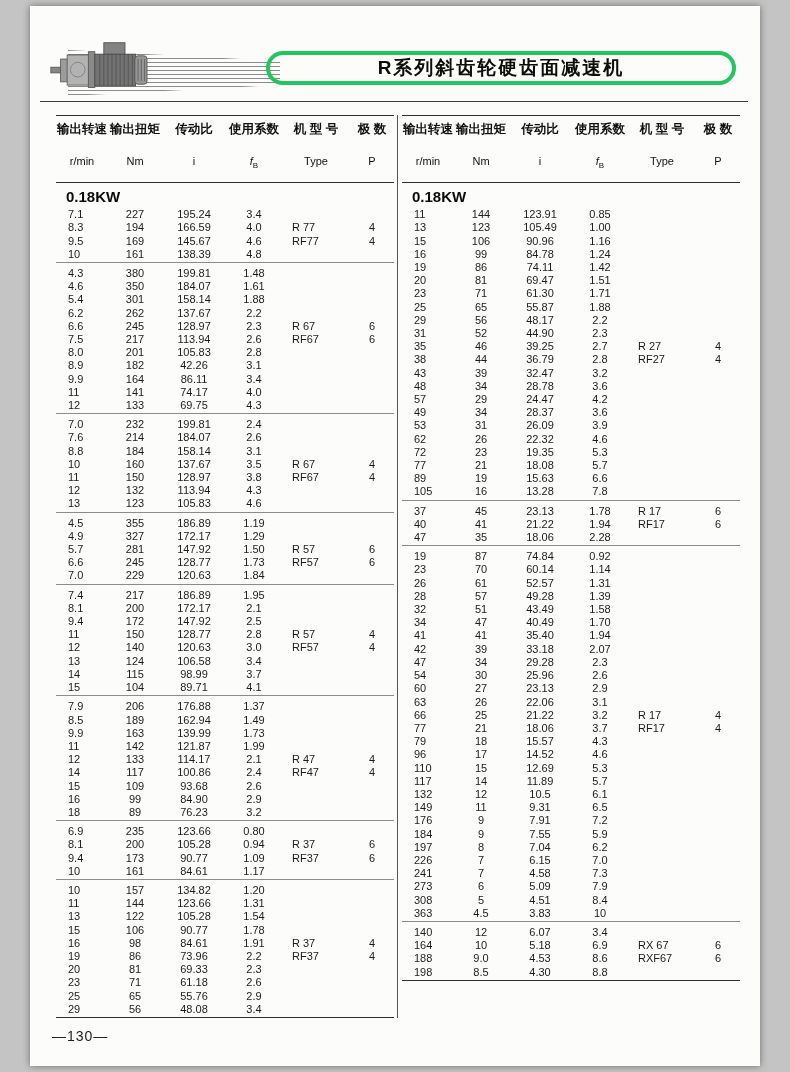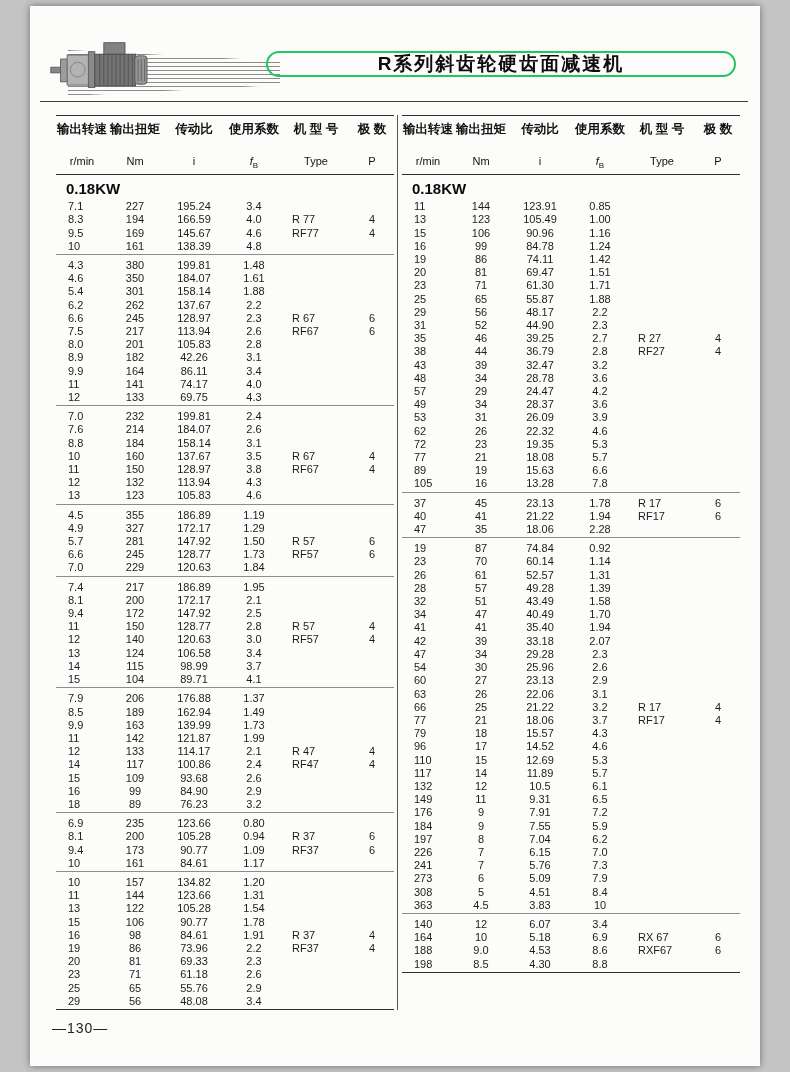--- a/index.html
+++ b/index.html
@@ -23,38 +23,38 @@
   .stripes {
     position: absolute; left: 38px; top: 44px;
     width: 212px; height: 46px;
     background: repeating-linear-gradient(to bottom, #777 0, #777 1px, transparent 1px, transparent 4px);
     clip-path: polygon(0 0, 100% 24%, 100% 76%, 0 100%);
     opacity: .85;
   }
   .motor { position: absolute; left: 20px; top: 30px; width: 106px; height: 64px; }
   .pill {
     position: absolute; left: 236px; top: 45px;
-    width: 470px; height: 26px;
-    border: 2px solid #22c55e; border-radius: 17px;
+    width: 470px; height: 34px;
+    border: 4px solid #22c55e; border-radius: 17px;
     display: flex; align-items: center; justify-content: center;
     font-size: 19px; letter-spacing: 2px; font-weight: bold; color: #0d0d0d;
   }
   .header-rule {
     position: absolute; left: 10px; right: 12px; bottom: 0;
     border-top: 1px solid #3c3c3c;
   }
 
   
   .tables { display: flex; align-items: stretch; padding: 13px 0 0 26px; }
   .gear-table { width: 338px; }
   .vdivider { width: 1px; background: #555; margin: 0 4px 0 3px; }
 
   .grid-row { display: grid; grid-template-columns: 52px 54px 64px 56px 68px 44px; }
 
-  .thead { border-top: 1px solid #2e2e2e; border-bottom: 1px solid #2e2e2e; padding: 5px 0 4px; }
+  .thead { border-top: 1px solid #2e2e2e; border-bottom: 1px solid #2e2e2e; padding: 5px 0 12px; }
   .thead span { text-align: center; display: block; }
   .cn-row  { font-size: 12.5px; font-weight: bold; color: #111; }
   .unit-row{ font-size: 11px; margin-top: 17px; color: #111; }
   .fb-unit i  { font-style: italic; }
   .fb-unit sub{ font-size: 8px; }
 
   .group { border-bottom: 1px solid #8c8c8c; padding: 4px 0 1px; }
   .group:last-child { border-bottom: 1px solid #2e2e2e; }
 
   .kw-label { font-size: 15px; font-weight: bold; padding: 1px 0 3px 10px; color: #0a0a0a; }
@@ -1011,21 +1011,21 @@
               <span class="cell c-speed">226</span>
               <span class="cell c-torque">7</span>
               <span class="cell c-ratio">6.15</span>
               <span class="cell c-fb">7.0</span>
               <span class="cell c-type"></span>
               <span class="cell c-poles"></span>
             </div>
             <div class="grid-row row">
               <span class="cell c-speed">241</span>
               <span class="cell c-torque">7</span>
-              <span class="cell c-ratio">5.76</span>
+              <span class="cell c-ratio">4.58</span>
               <span class="cell c-fb">7.3</span>
               <span class="cell c-type"></span>
               <span class="cell c-poles"></span>
             </div>
             <div class="grid-row row">
               <span class="cell c-speed">273</span>
               <span class="cell c-torque">6</span>
               <span class="cell c-ratio">5.09</span>
               <span class="cell c-fb">7.9</span>
               <span class="cell c-type"></span>

